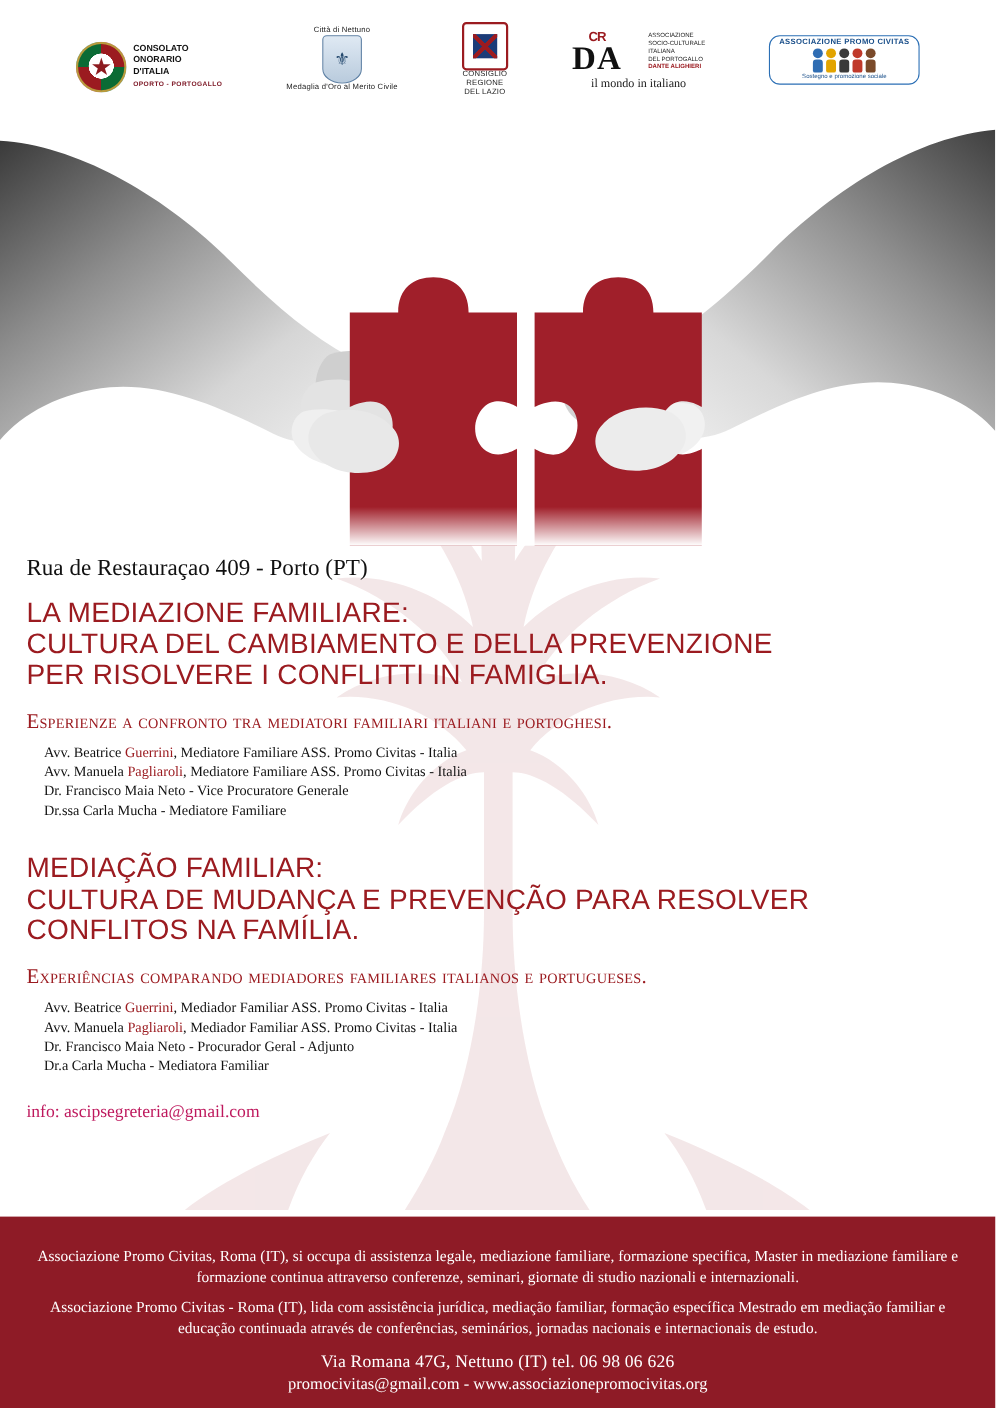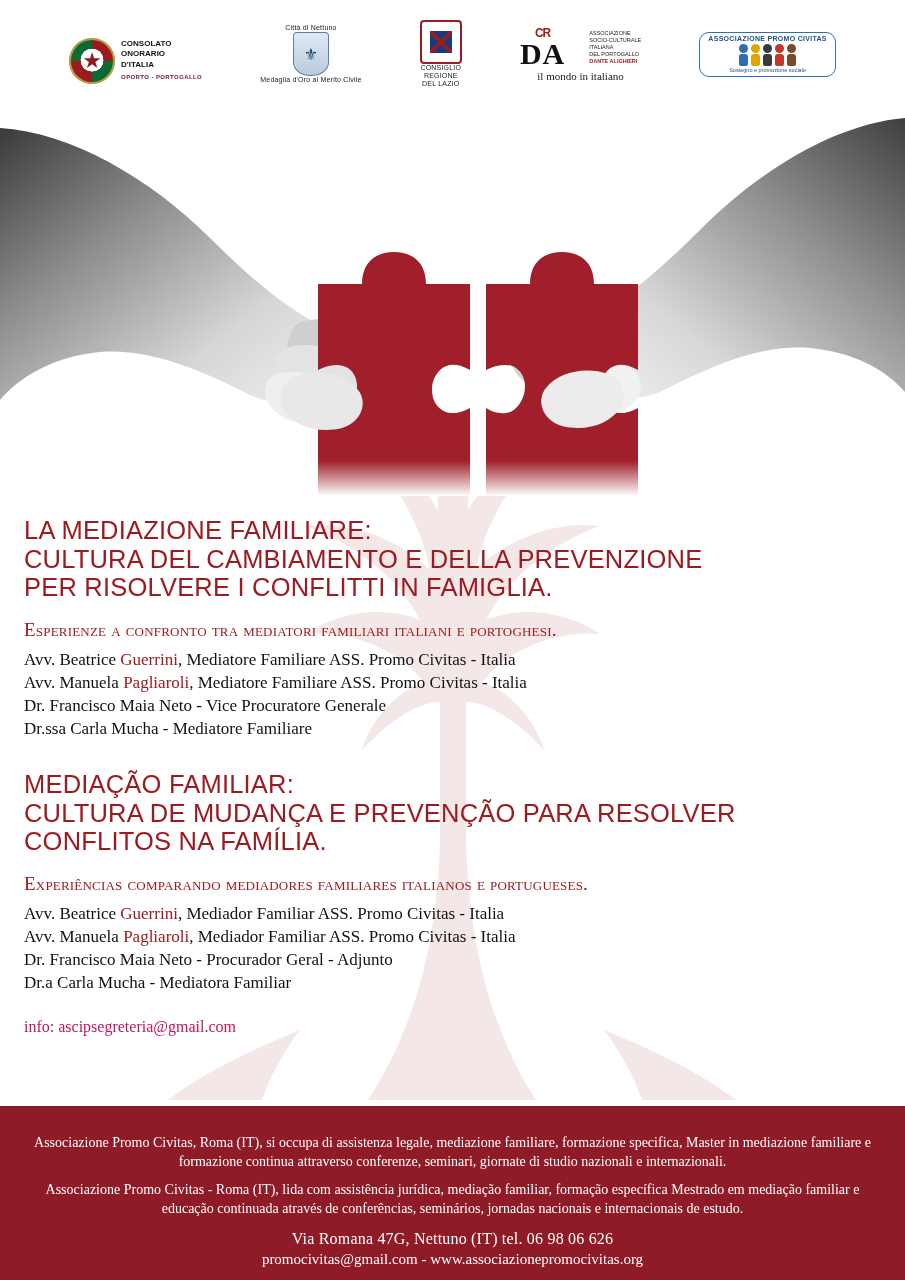--- a/index.html
+++ b/index.html
@@ -212,23 +212,24 @@
     font-family: "Liberation Serif", serif;
     font-size: 19px;
     font-variant: small-caps;
     color: #9b1b20;
     margin-top: 17px;
     letter-spacing: .2px;
   }
 
   .speakers { margin-top: 7px; }
   .speaker {
-    font-size: 17px;
+    font-size: 13px;
     line-height: 1.36;
     color: #111;
+    margin-left: 16px;
   }
   .speaker .hl { color: #9b1b20; }
 
   .block-pt { margin-top: 30px; }
 
   .info {
     margin-top: 24px;
     font-size: 16px;
     color: #be185d;
   }
@@ -415,20 +416,21 @@
 
     <path d="M608 266 C586 258 558 264 546 280 C536 292 542 312 562 318
              C586 324 610 316 620 300 C628 288 622 272 608 266 Z" fill="#ececec"></path>
 
     <rect x="0" y="300" width="905" height="88" fill="url(#fadeBottom)"></rect>
   </svg>
 </div>
 
 <div class="content">
 
+  <div class="where">Rua de Restauraçao 409 - Porto (PT)</div>
 
   <div class="title-block">
     <div class="title-line">LA MEDIAZIONE FAMILIARE:</div>
     <div class="title-line">CULTURA DEL CAMBIAMENTO E DELLA PREVENZIONE</div>
     <div class="title-line">PER RISOLVERE I CONFLITTI IN FAMIGLIA.</div>
     <div class="subtitle-line">Esperienze a confronto tra mediatori familiari italiani e portoghesi.</div>
 
     <div class="speakers">
       <div class="speaker">
         <span>Avv. Beatrice </span><span class="hl">Guerrini</span><span>, Mediatore Familiare ASS. Promo Civitas - Italia</span>

